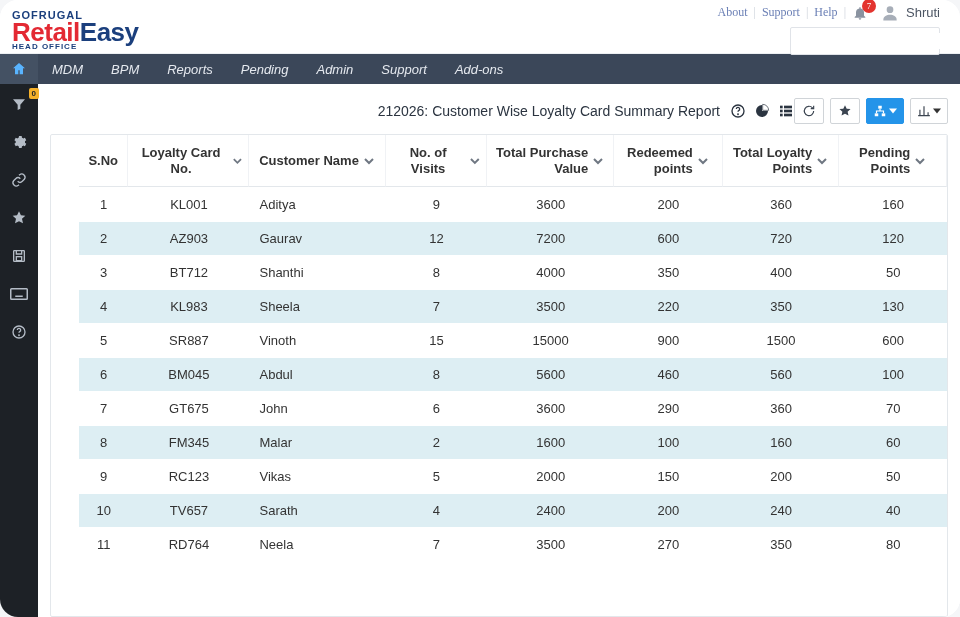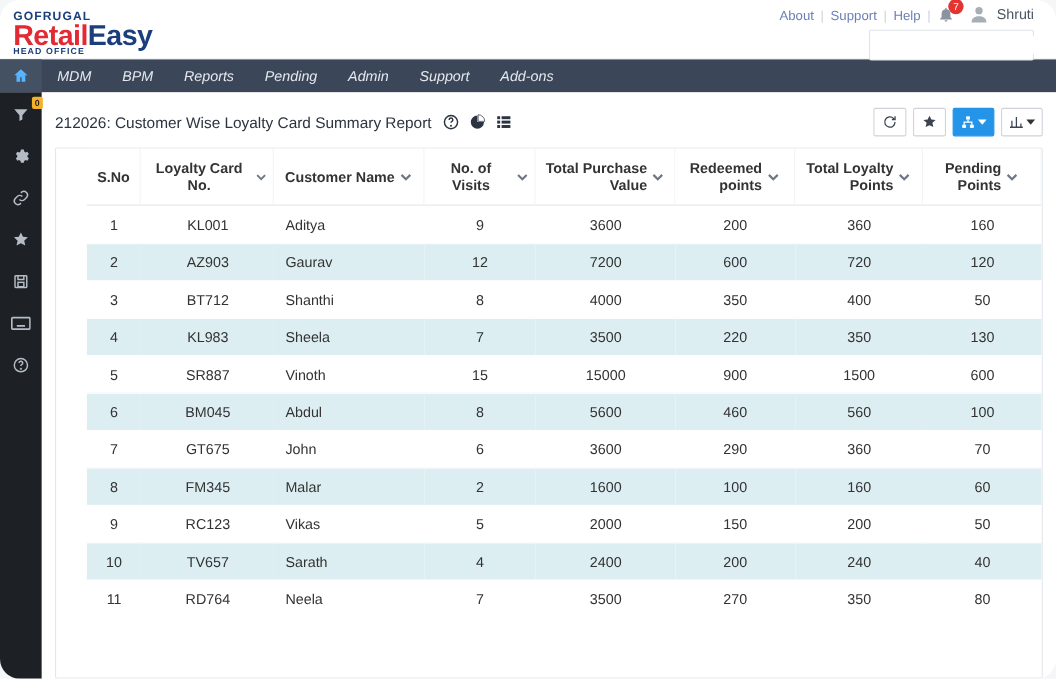--- a/index.html
+++ b/index.html
@@ -24,21 +24,21 @@
     display:flex; align-items:center; justify-content:space-between;
     padding:4px 20px 0 12px; height:54px; background:#fff; border-bottom:1px solid #edf0f3;
   }
   .logo-block { display:flex; flex-direction:column; line-height:1; padding-top:4px;}
   .logo-gofrugal { font-size:11px; font-weight:700; letter-spacing:1px; color:var(--brand-blue);}
   .logo-retail { font-size:26px; font-weight:800; color:var(--brand-red); letter-spacing:-0.5px; margin-top:-2px;}
   .logo-retail .easy { color:var(--brand-blue); }
   .logo-sub { font-size:8px; font-weight:700; color:var(--brand-blue); text-align:left; letter-spacing:1px; margin-top:-2px;}
 
   .header-right { display:flex; align-items:center; gap:12px; }
-  .top-links { display:flex; align-items:flex-end; gap:6px; font-size:12px; color:var(--link-blue);}
+  .top-links { display:flex; align-items:center; gap:6px; font-size:12px; color:var(--link-blue);font-family:Liberation Serif, serif;}
   .top-links span.sep { color:#cdd3db; }
   .top-links a { color:var(--link-blue); text-decoration:none; cursor:pointer;}
   .bell-wrap { position:relative; color:#8A93A0; cursor:pointer;}
   .bell-badge { position:absolute; top:-6px; right:-8px; background:#E3342F; color:#fff; border-radius:8px; font-size:9px; min-width:14px; height:14px; display:flex; align-items:center; justify-content:center; padding:0 3px;}
   .search-box { display:flex; align-items:center; background:#fff; border:1px solid #E0E3E8; border-radius:2px; height:28px; width:150px; padding:0 6px; }
   .search-box input { border:0; outline:0; flex:1; font-size:12px; }
   .user-block { display:flex; align-items:center; gap:6px; color:#4C5563; font-size:13px; cursor:pointer;}
   .header-row2 { display:flex; flex-direction:column; align-items:flex-end; gap:4px;}
 
   
@@ -47,21 +47,21 @@
   .nav-item { padding:0 14px; display:flex; align-items:center; cursor:pointer; color:#E5E9EF;}
 
   
   .app-body { display:flex; height:calc(617px - 54px - 30px); }
   .sidebar { width:38px; background:var(--sidebar); display:flex; flex-direction:column; align-items:center; padding-top:10px; gap:18px; }
   .side-item { width:20px; height:20px; color:#B4BCC6; cursor:pointer; position:relative; display:flex; align-items:center; justify-content:center;}
   .side-badge { position:absolute; top:-6px; right:-10px; background:#F6B12A; color:#1D2126; font-size:8px; border-radius:2px; padding:0 3px; height:11px; line-height:11px; font-weight:700;}
 
   
   .main { flex:1; background:#fff; padding:14px 12px 0 12px; display:flex; flex-direction:column; overflow:hidden;}
-  .report-head { display:flex; align-items:center; justify-content:space-between; margin-bottom:10px;}
+  .report-head { display:flex; align-items:center; justify-content:flex-end; margin-bottom:10px;}
   .report-title-wrap { display:flex; align-items:center; gap:10px; font-size:14px; color:#2B3440;}
   .title-icons { display:flex; align-items:center; gap:8px; }
   .title-icons .ic { width:16px; height:16px; cursor:pointer; color:#2B3440; }
   .toolbar { display:flex; align-items:center; gap:6px;}
   .tbtn { height:26px; min-width:30px; border:1px solid var(--border); border-radius:2px; background:#fff; display:flex; align-items:center; justify-content:center; cursor:pointer; padding:0 6px; color:#3B4450;}
   .tbtn.active { background:var(--accent-blue); color:#fff; border-color:var(--accent-blue);}
   .tbtn .caret-sm { margin-left:2px; }
 
   
   .table-wrap { flex:1; overflow:auto; border:1px solid #E3E7EB; border-radius:2px;padding-left:28px;}

